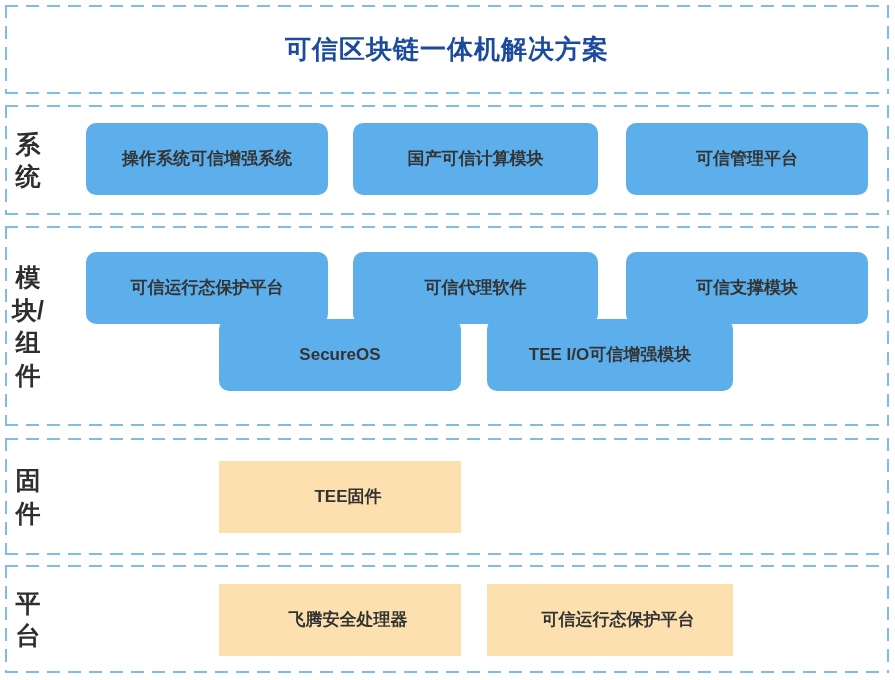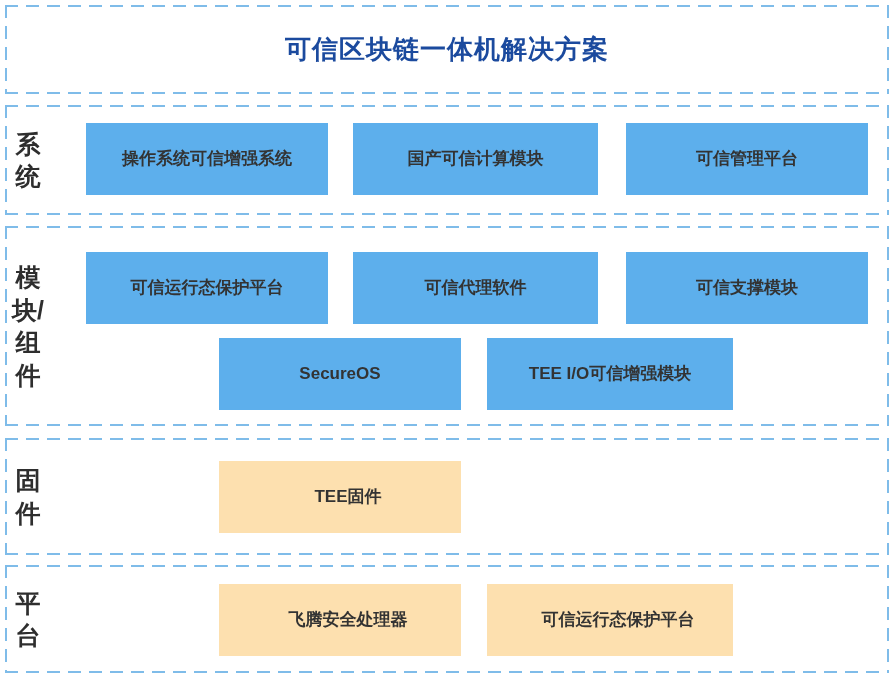--- a/index.html
+++ b/index.html
@@ -67,34 +67,34 @@
     height: 72px;
     display: flex;
     align-items: center;
     justify-content: center;
     font-size: 17px;
     font-weight: bold;
     color: var(--box-text);
     text-align: center;
     line-height: 1.2;
   }
-  .blue   { background: var(--blue-box); }
+  .blue   { background: var(--blue-box); border-radius: 10px; }
   .orange { background: var(--orange-box); padding-left: 16px; }
 
   
   .col1 { left: 81px;  width: 242px; }
   .col2 { left: 348px; width: 245px; }
   .col3 { left: 621px; width: 242px; }
   
   .colA { left: 214px; width: 242px; }
   .colB { left: 482px; width: 246px; }
 
   .panel-system .r1   { top: 18px; }
   .panel-module .r1   { top: 26px; }
-  .panel-module .r2   { top: 112px; }
+  .panel-module .r2   { top: 93px; }
   .panel-firmware .r1 { top: 23px; }
   .panel-platform .r1 { top: 19px; }
 </style>
 </head>
 <body>
 
 <div class="canvas">
 
   <section class="panel panel-title">
     <h1 class="diagram-title">可信区块链一体机解决方案</h1>

